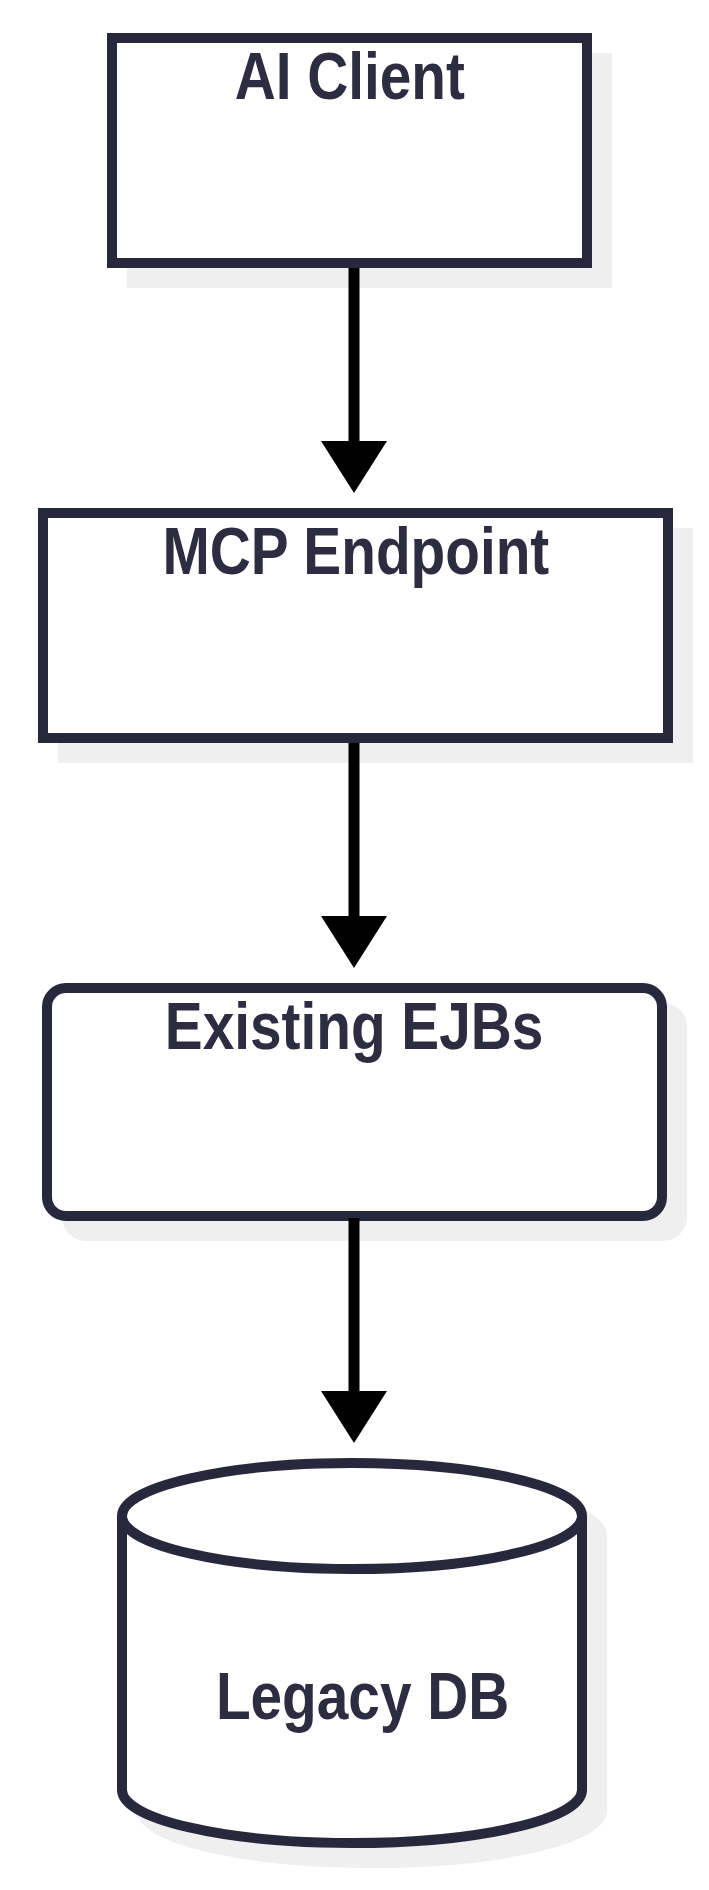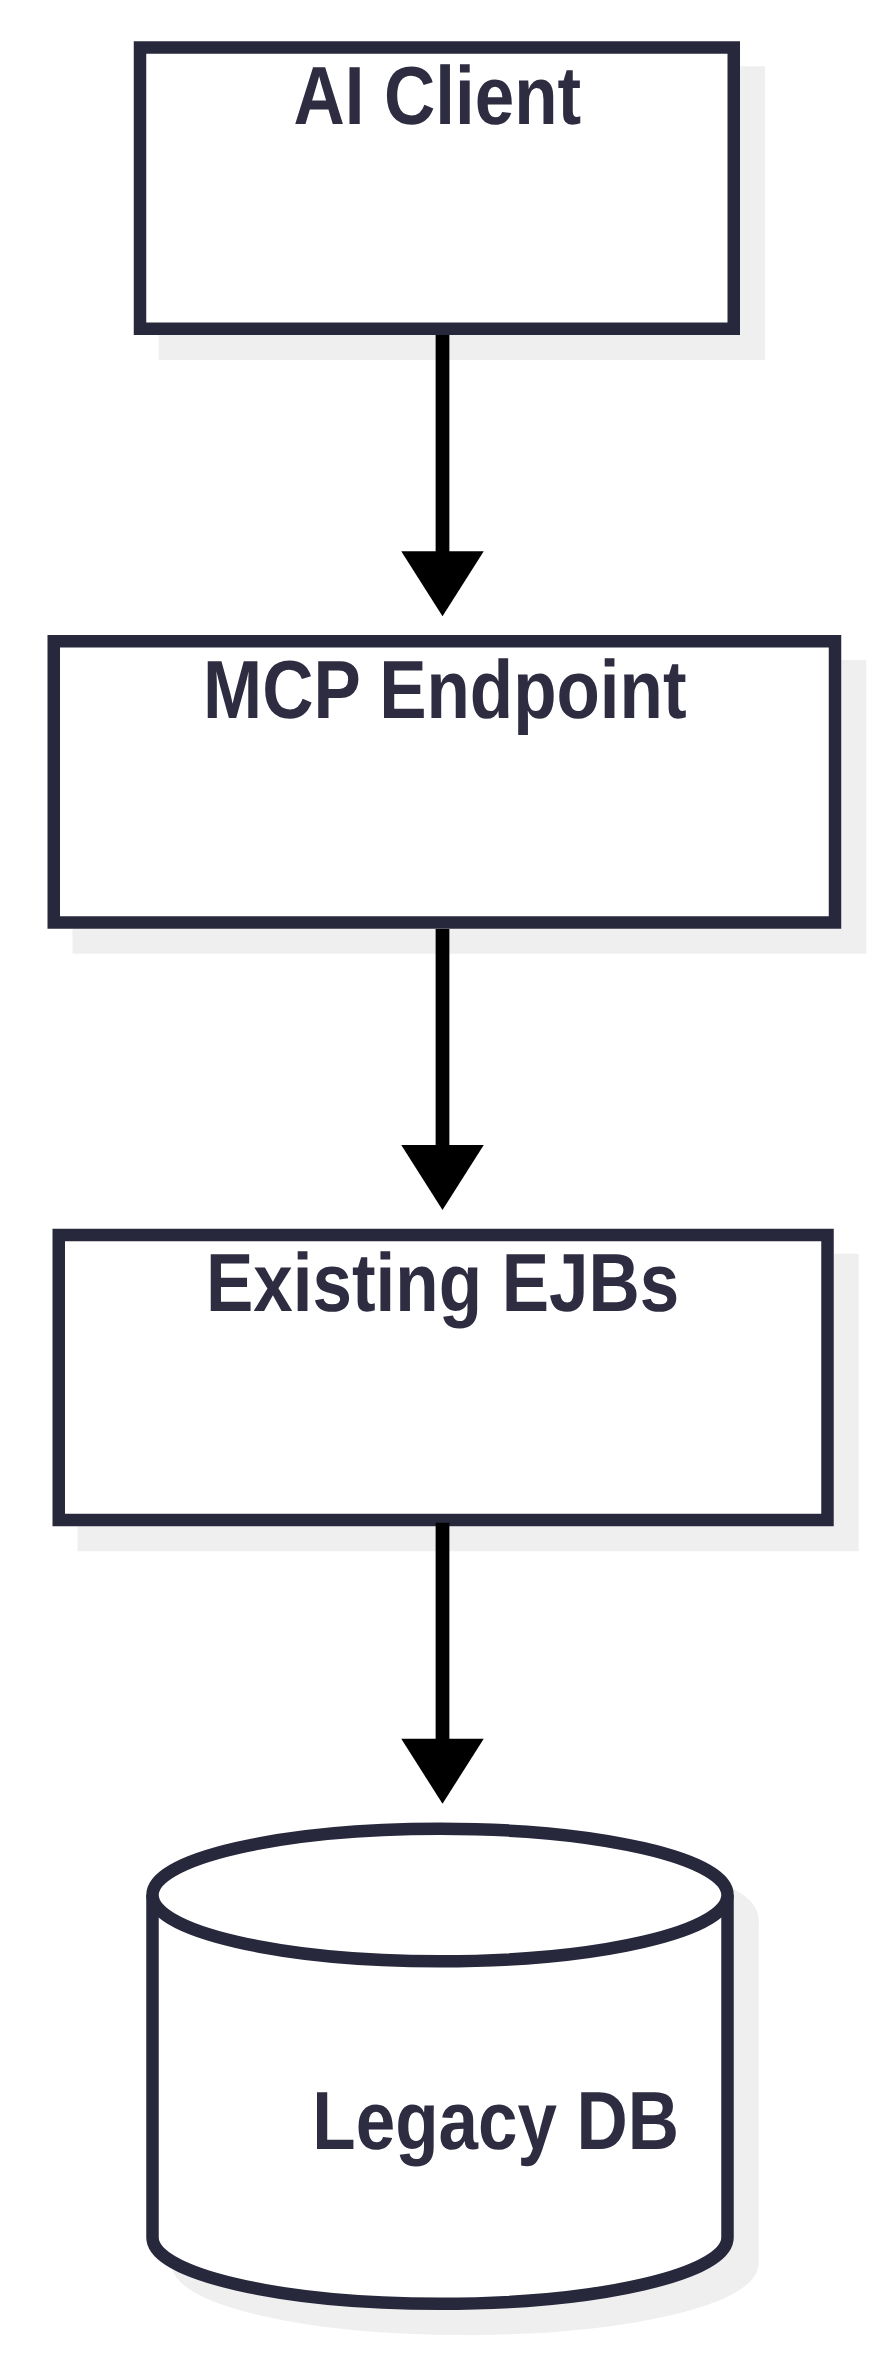--- a/index.html
+++ b/index.html
@@ -23,21 +23,21 @@
   .node-label {
     font-size: 66px;
     font-weight: 700;
     line-height: 1;
     color: var(--label, #2e2c40);
     transform: scaleX(0.86);
     white-space: nowrap;
   }
   .box-1 { left: 107px; top: 33px;  width: 485px; height: 235px; }
   .box-2 { left: 38px;  top: 508px; width: 635px; height: 235px; }
-  .box-3 { left: 42px;  top: 983px; width: 625px; height: 238px; }
+  .box-3 { left: 42px;  top: 983px; width: 625px; height: 238px; border-radius: 24px; }
   .arrow {
     position: absolute;
     left: 319px;
     width: 70px;
     height: 225px;
     color: var(--arrow, #000000);
   }
   .arrow-1 { top: 268px; }
   .arrow-2 { top: 743px; }
   .arrow-3 { top: 1218px; }
@@ -52,21 +52,20 @@
   }
   .cyl-label-wrap {
     position: absolute;
     left: 117px;
     top: 1663px;
     width: 492px;
     height: 66px;
     display: flex;
     align-items: center;
     justify-content: center;
-    padding-left: 34px;
   }
 </style>
 </head>
 <body>
 
 <div class="canvas">
 
   <div class="node-box box-1">
     <span class="node-label">AI Client</span>
   </div>

